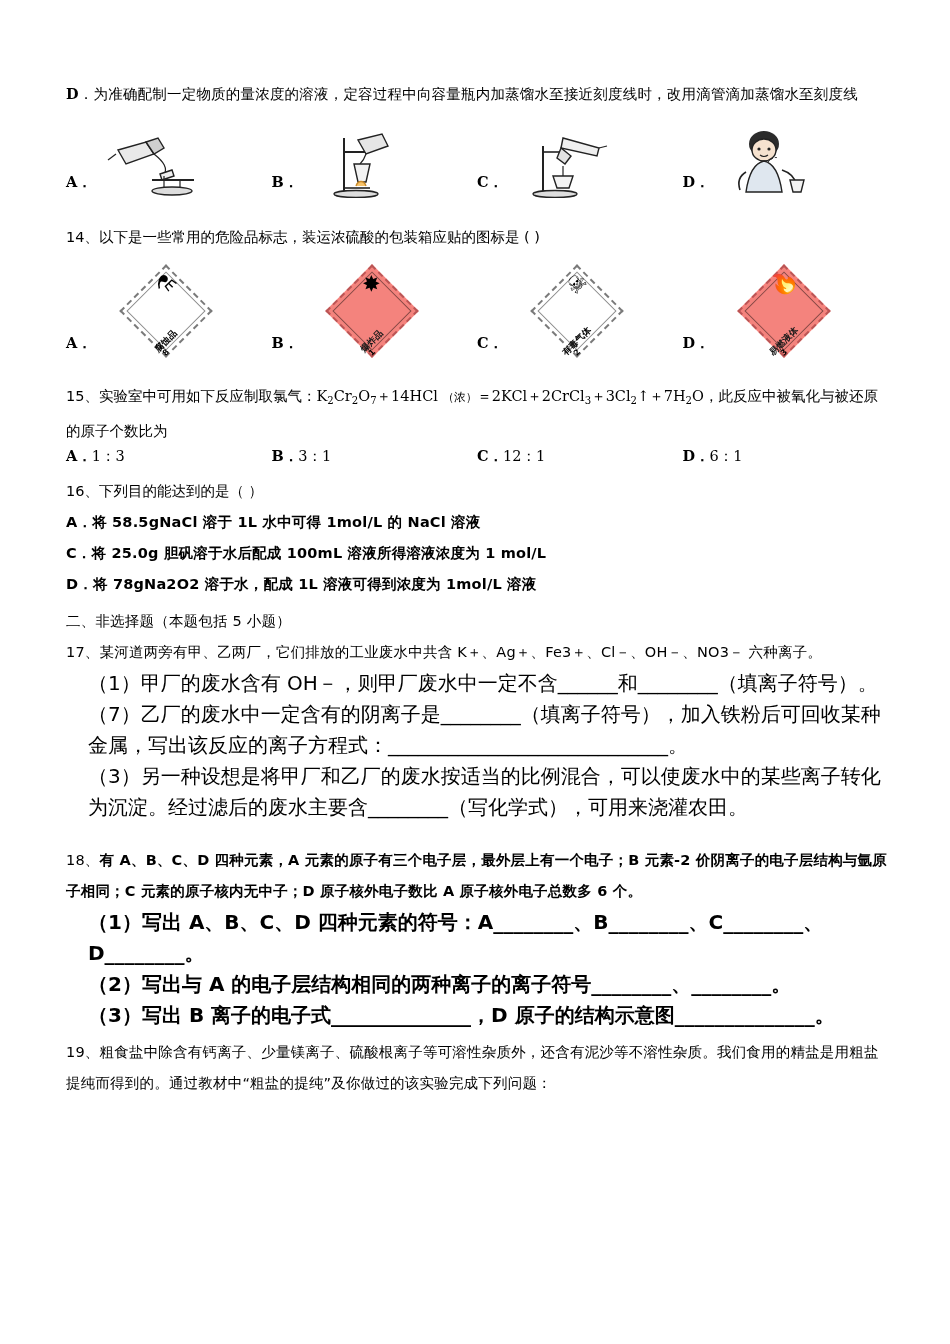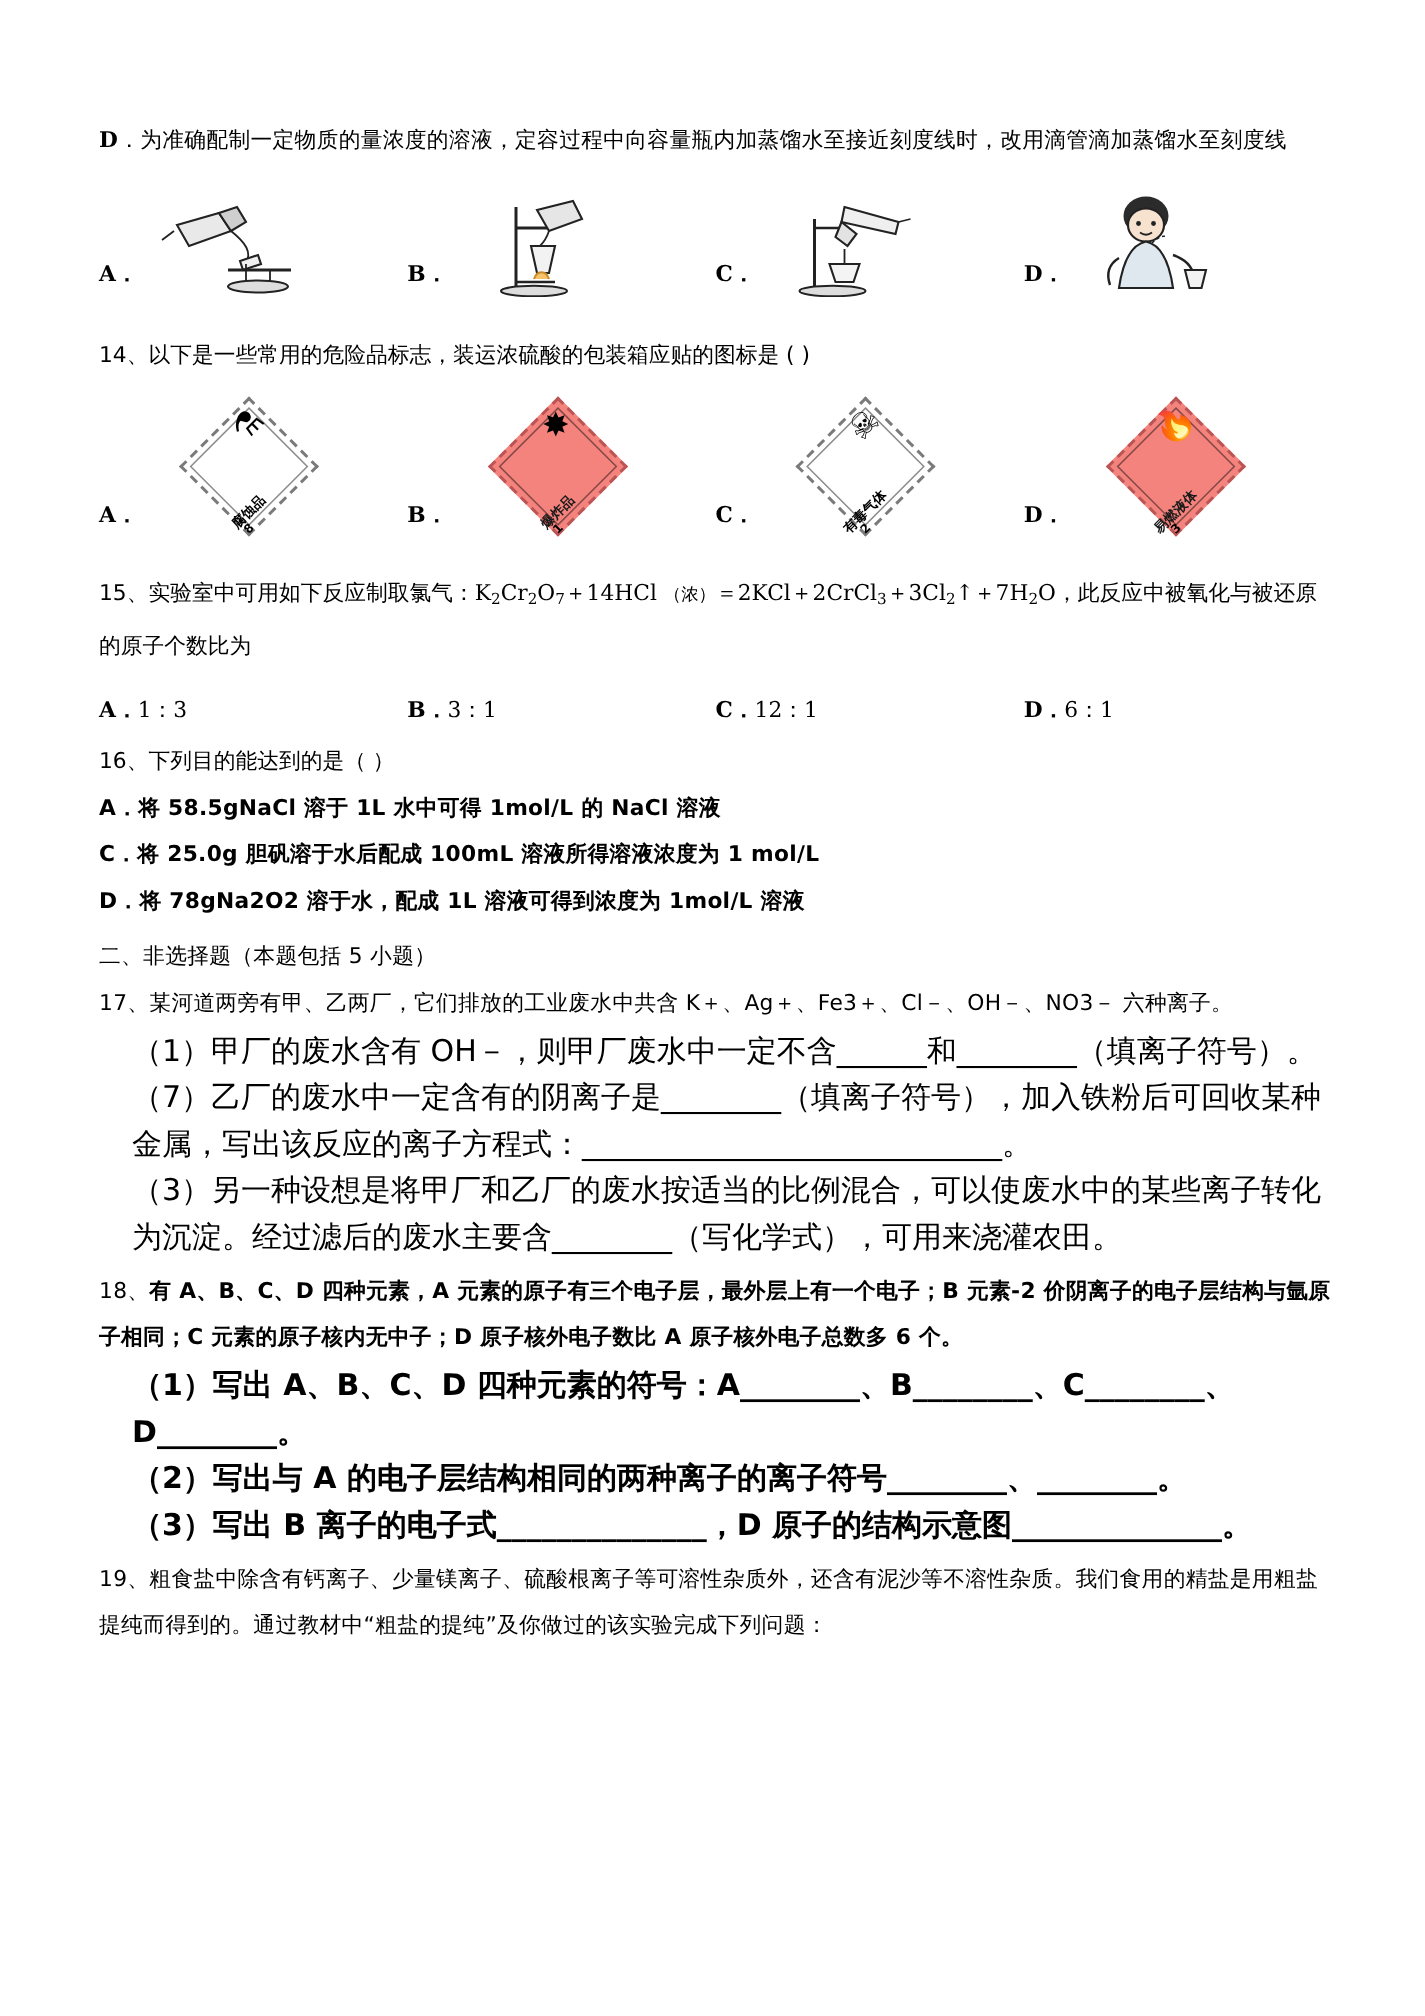--- a/index.html
+++ b/index.html
@@ -52,21 +52,21 @@
     padding-bottom: 6px;
   }
   .pic {
     position: relative;
   }
 
   
   .choices {
     display: flex;
     font-size: 14.5px;
-    margin-top: 17px;
+    margin-top: 0;
   }
   .choices > div { width: 25%; }
   .choice-label { font-weight: bold; font-family: "DejaVu Serif","Liberation Serif",serif; }
 
   .sub {
     font-size: 20px;
     line-height: 31px;
     text-indent: 0;
   }
   .indent { padding-left: 22px; }
@@ -286,21 +286,21 @@
   <div class="line" style="margin-top:6px;"></div>
   <div class="line">二、非选择题（本题包括 5 小题）</div>
 
   <div class="line">
     <span>17、</span><span>某河道两旁有甲、乙两厂，它们排放的工业废水中共含 K＋、Ag＋、Fe3＋、Cl－、OH－、NO3－ 六种离子。</span>
   </div>
   <div class="sub indent">（1）甲厂的废水含有 OH－，则甲厂废水中一定不含______和________（填离子符号）。</div>
   <div class="sub indent">（7）乙厂的废水中一定含有的阴离子是________（填离子符号），加入铁粉后可回收某种金属，写出该反应的离子方程式：____________________________。</div>
   <div class="sub indent">（3）另一种设想是将甲厂和乙厂的废水按适当的比例混合，可以使废水中的某些离子转化为沉淀。经过滤后的废水主要含________（写化学式），可用来浇灌农田。</div>
 
-  <div class="line bold" style="margin-top:6px;">
+  <div class="line bold" style="margin-top:22px;">
     <span style="font-weight:normal;">18、</span><span>有 A、B、C、D 四种元素，A 元素的原子有三个电子层，最外层上有一个电子；B 元素-2 价阴离子的电子层结构与氩原子相同；C 元素的原子核内无中子；D 原子核外电子数比 A 原子核外电子总数多 6 个。</span>
   </div>
   <div class="sub indent bold">（1）写出 A、B、C、D 四种元素的符号：A________、B________、C________、D________。</div>
   <div class="sub indent bold">（2）写出与 A 的电子层结构相同的两种离子的离子符号________、________。</div>
   <div class="sub indent bold">（3）写出 B 离子的电子式______________，D 原子的结构示意图______________。</div>
 
   <div class="line" style="margin-top:6px;">
     <span>19、</span><span>粗食盐中除含有钙离子、少量镁离子、硫酸根离子等可溶性杂质外，还含有泥沙等不溶性杂质。我们食用的精盐是用粗盐提纯而得到的。通过教材中“粗盐的提纯”及你做过的该实验完成下列问题：</span>
   </div>
 

